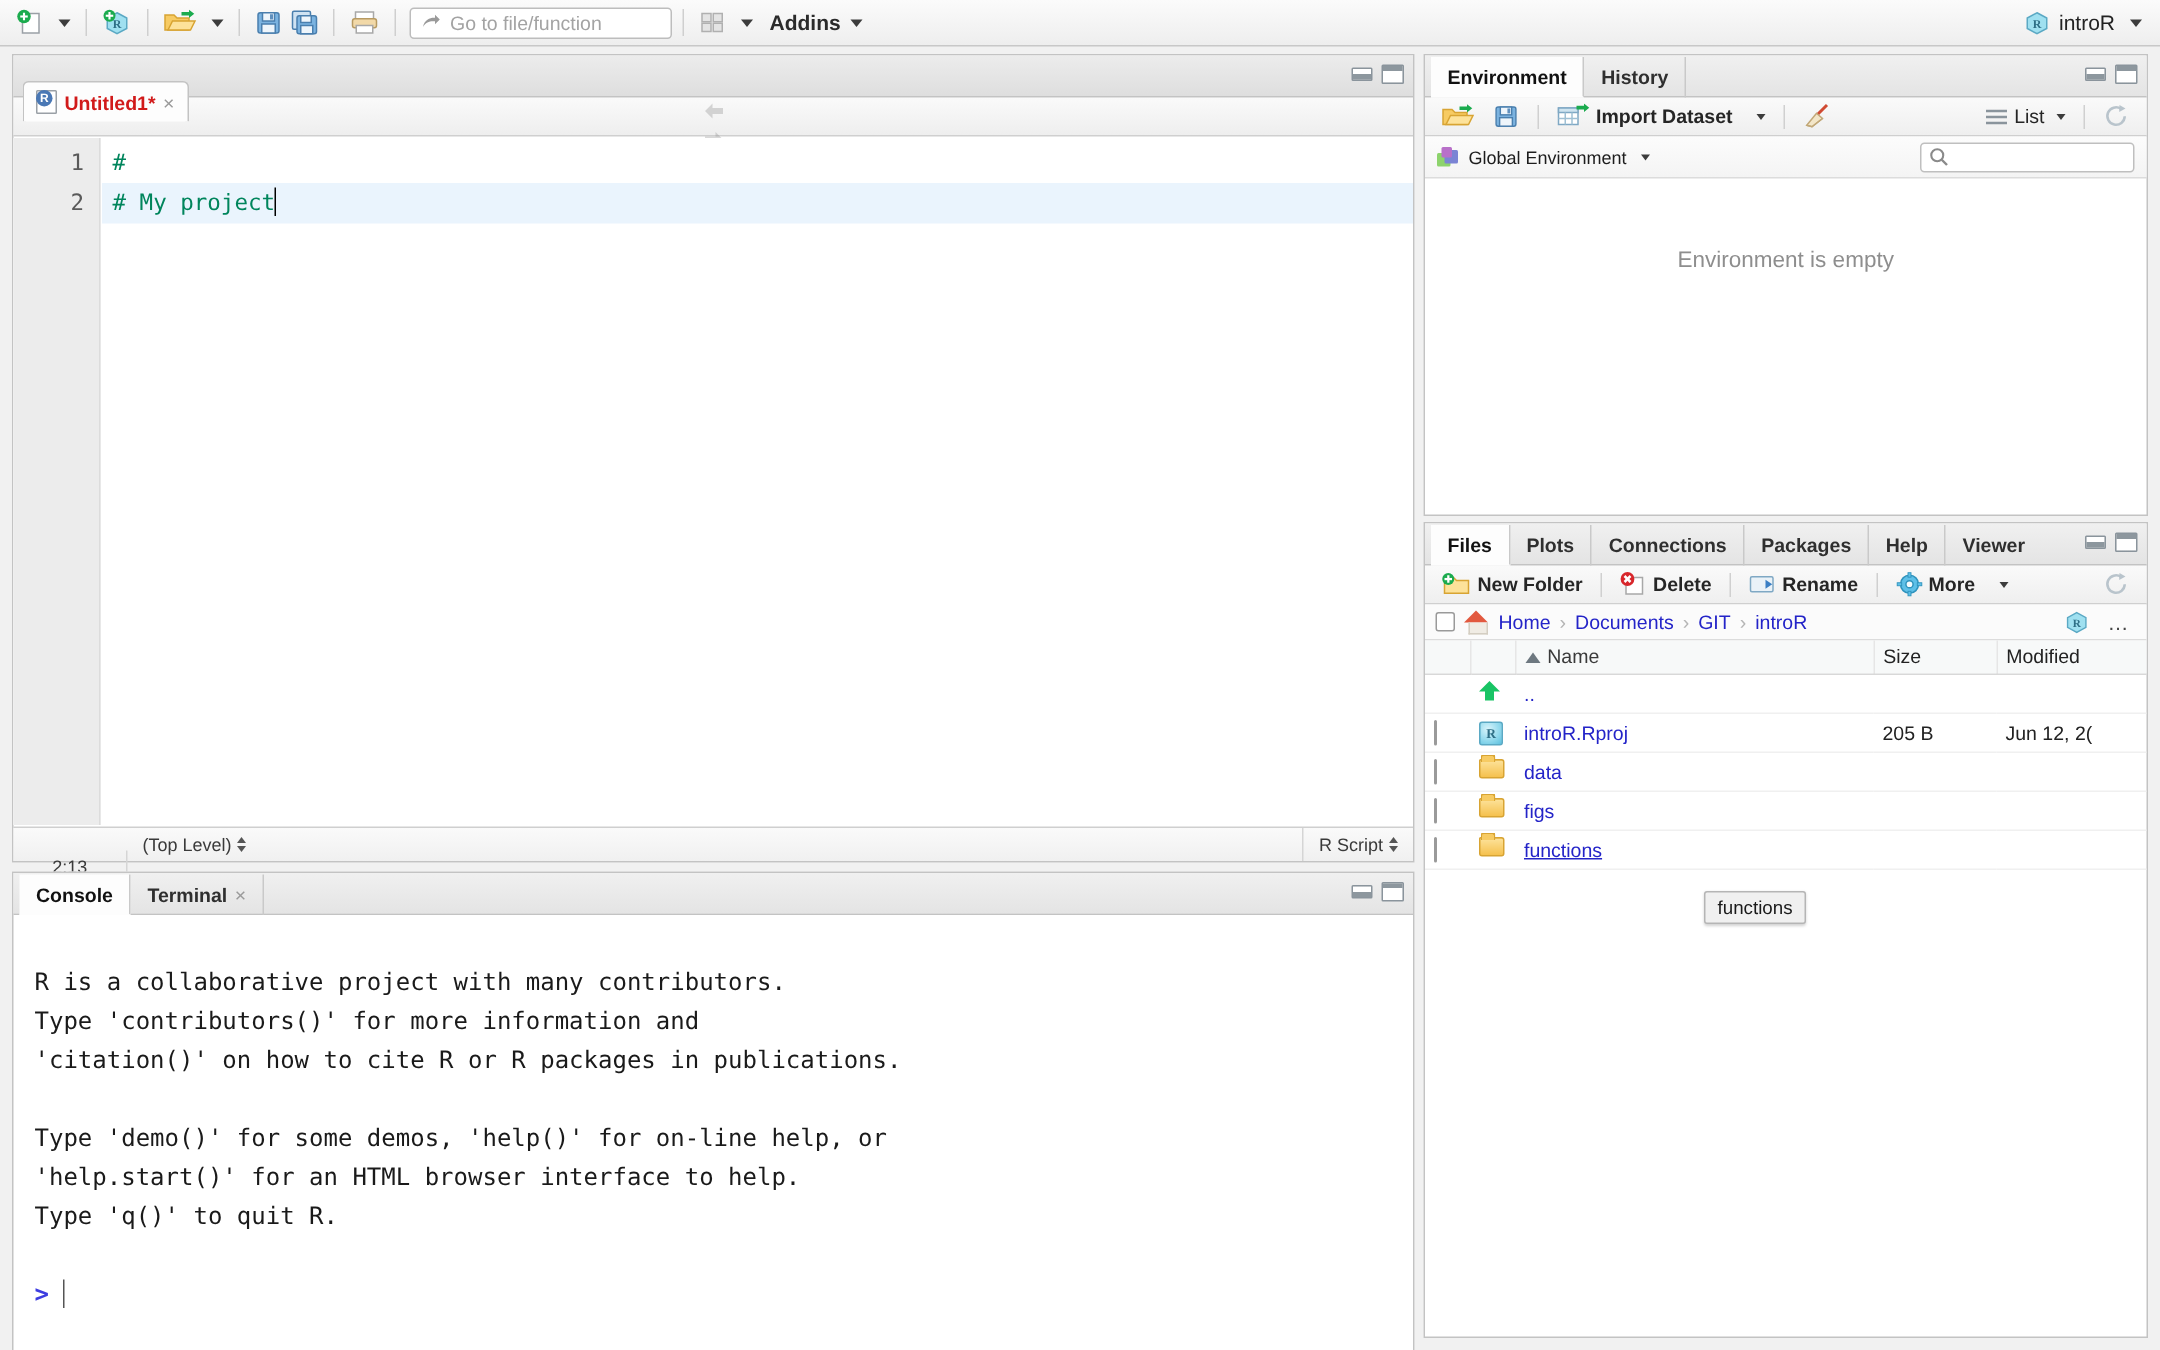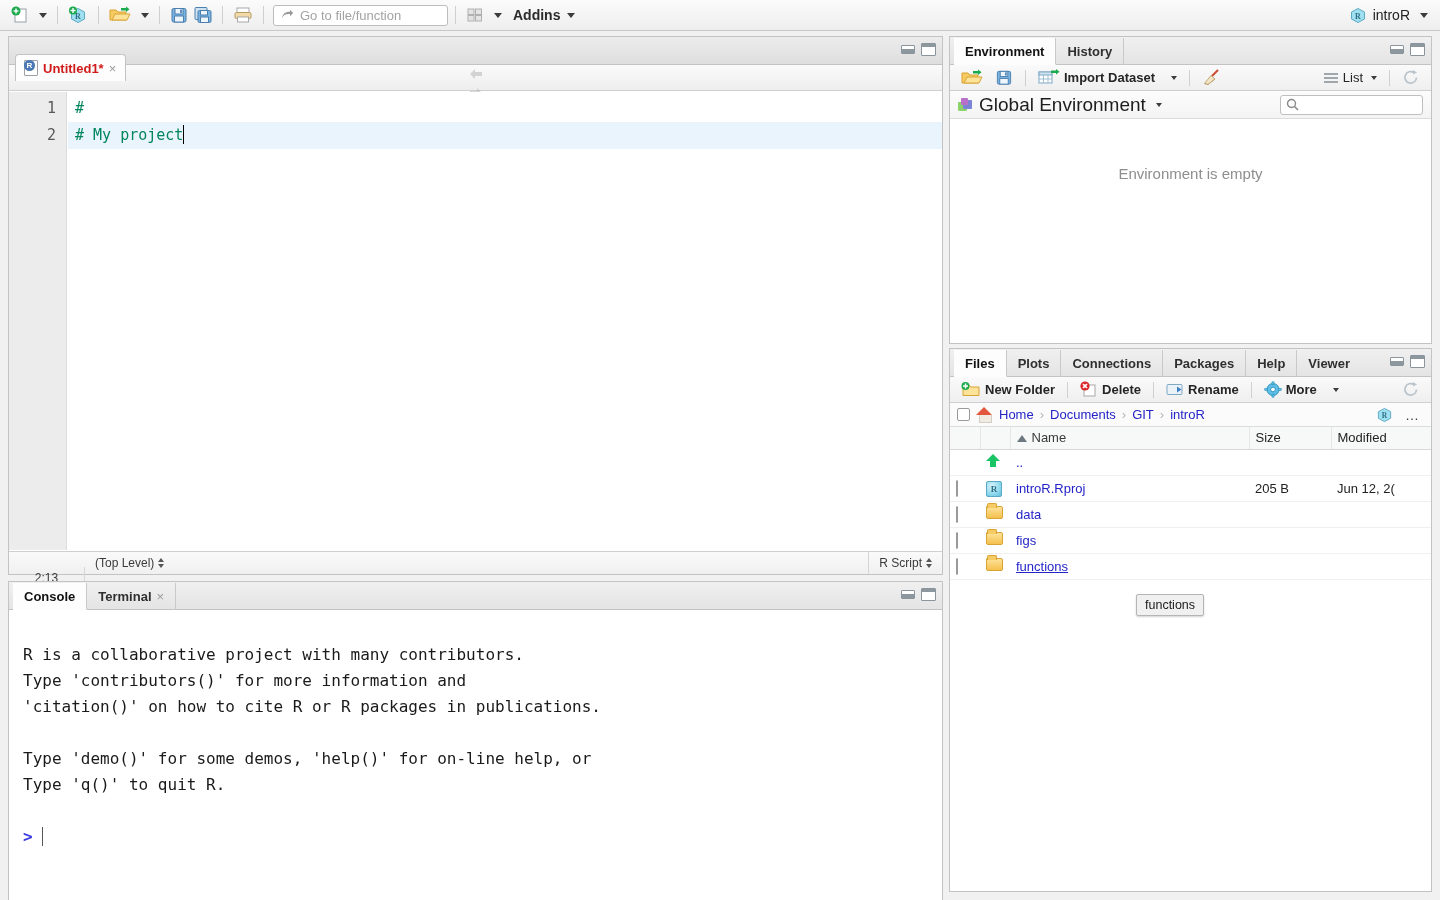--- a/index.html
+++ b/index.html
@@ -170,21 +170,21 @@
   .prompt { color: #3d3de0; font-weight: bold; }
   .cursor-blk { display: inline-block; width: 1.5px; height: 19px; background: #555;
                 vertical-align: -4px; margin-left: 9px; }
 
   
   #env-pane { left: 949px; top: 36px; width: 483px; height: 308px; }
   .env-select-row {
     height: 28px; display: flex; align-items: center; padding: 0 8px; gap: 6px;
     background: linear-gradient(#fcfcfc, #f4f4f4); border-bottom: 1px solid #dcdcdc;
   }
-  .env-name { font-size: 19px; color: #1d1d1d; }
+  .env-name { font-size: 12px; color: #1d1d1d; }
   .env-search {
     margin-left: auto; width: 143px; height: 20px; background: #fff;
     border: 1px solid #bfbfbf; border-radius: 3px;
     display: flex; align-items: center; padding: 0 5px;
   }
   .env-empty {
     position: absolute; left: 0; right: 0; top: 54px; bottom: 0;
     display: flex; align-items: flex-start; justify-content: center;
     padding-top: 74px; color: #8e8e8e; font-size: 15px;
   }
@@ -522,20 +522,21 @@
       </div>
     </div>
 
 
     <div class="console-out">
       <div>R is a collaborative project with many contributors.</div>
       <div>Type 'contributors()' for more information and</div>
       <div>'citation()' on how to cite R or R packages in publications.</div>
       <div class="blank"></div>
       <div>Type 'demo()' for some demos, 'help()' for on-line help, or</div>
+      <div>'help.start()' for an HTML browser interface to help.</div>
       <div>Type 'q()' to quit R.</div>
       <div class="blank"></div>
       <div><span class="prompt">&gt;</span><span class="cursor-blk"></span></div>
     </div>
   </div>
 
   <div class="pane" id="env-pane">
     <div class="pane-tabs">
       <div class="ptab active">
         <span>Environment</span>

